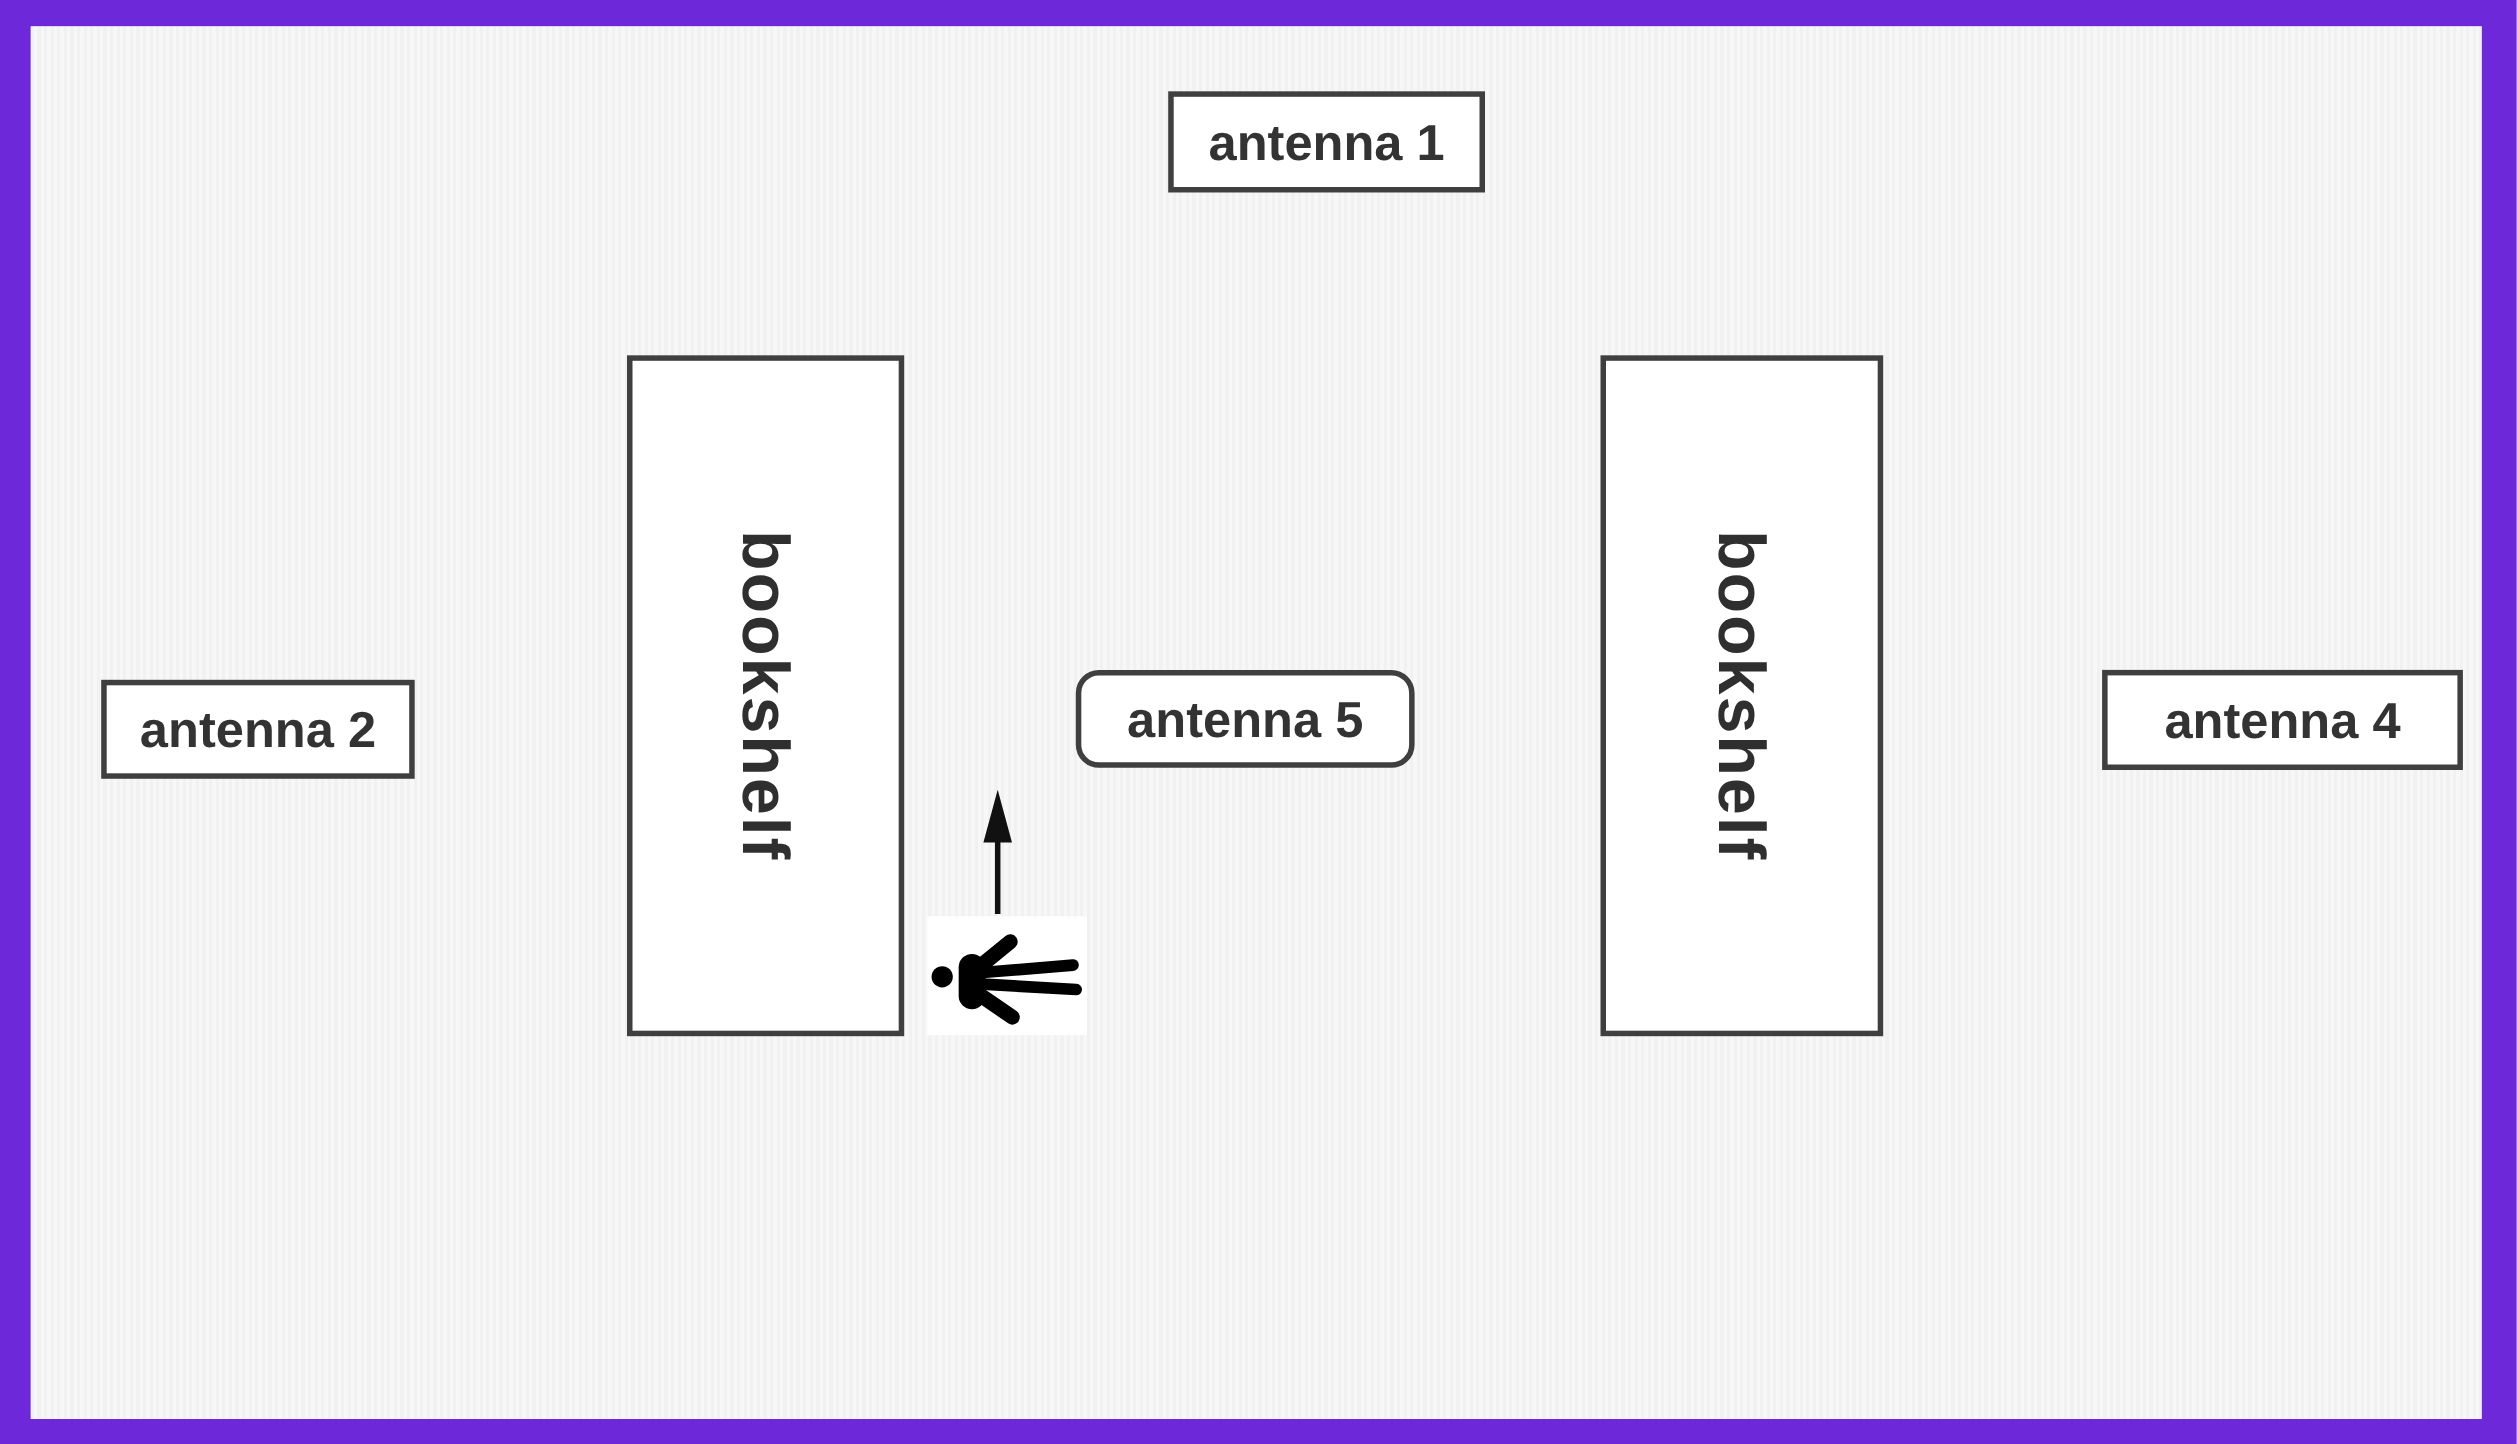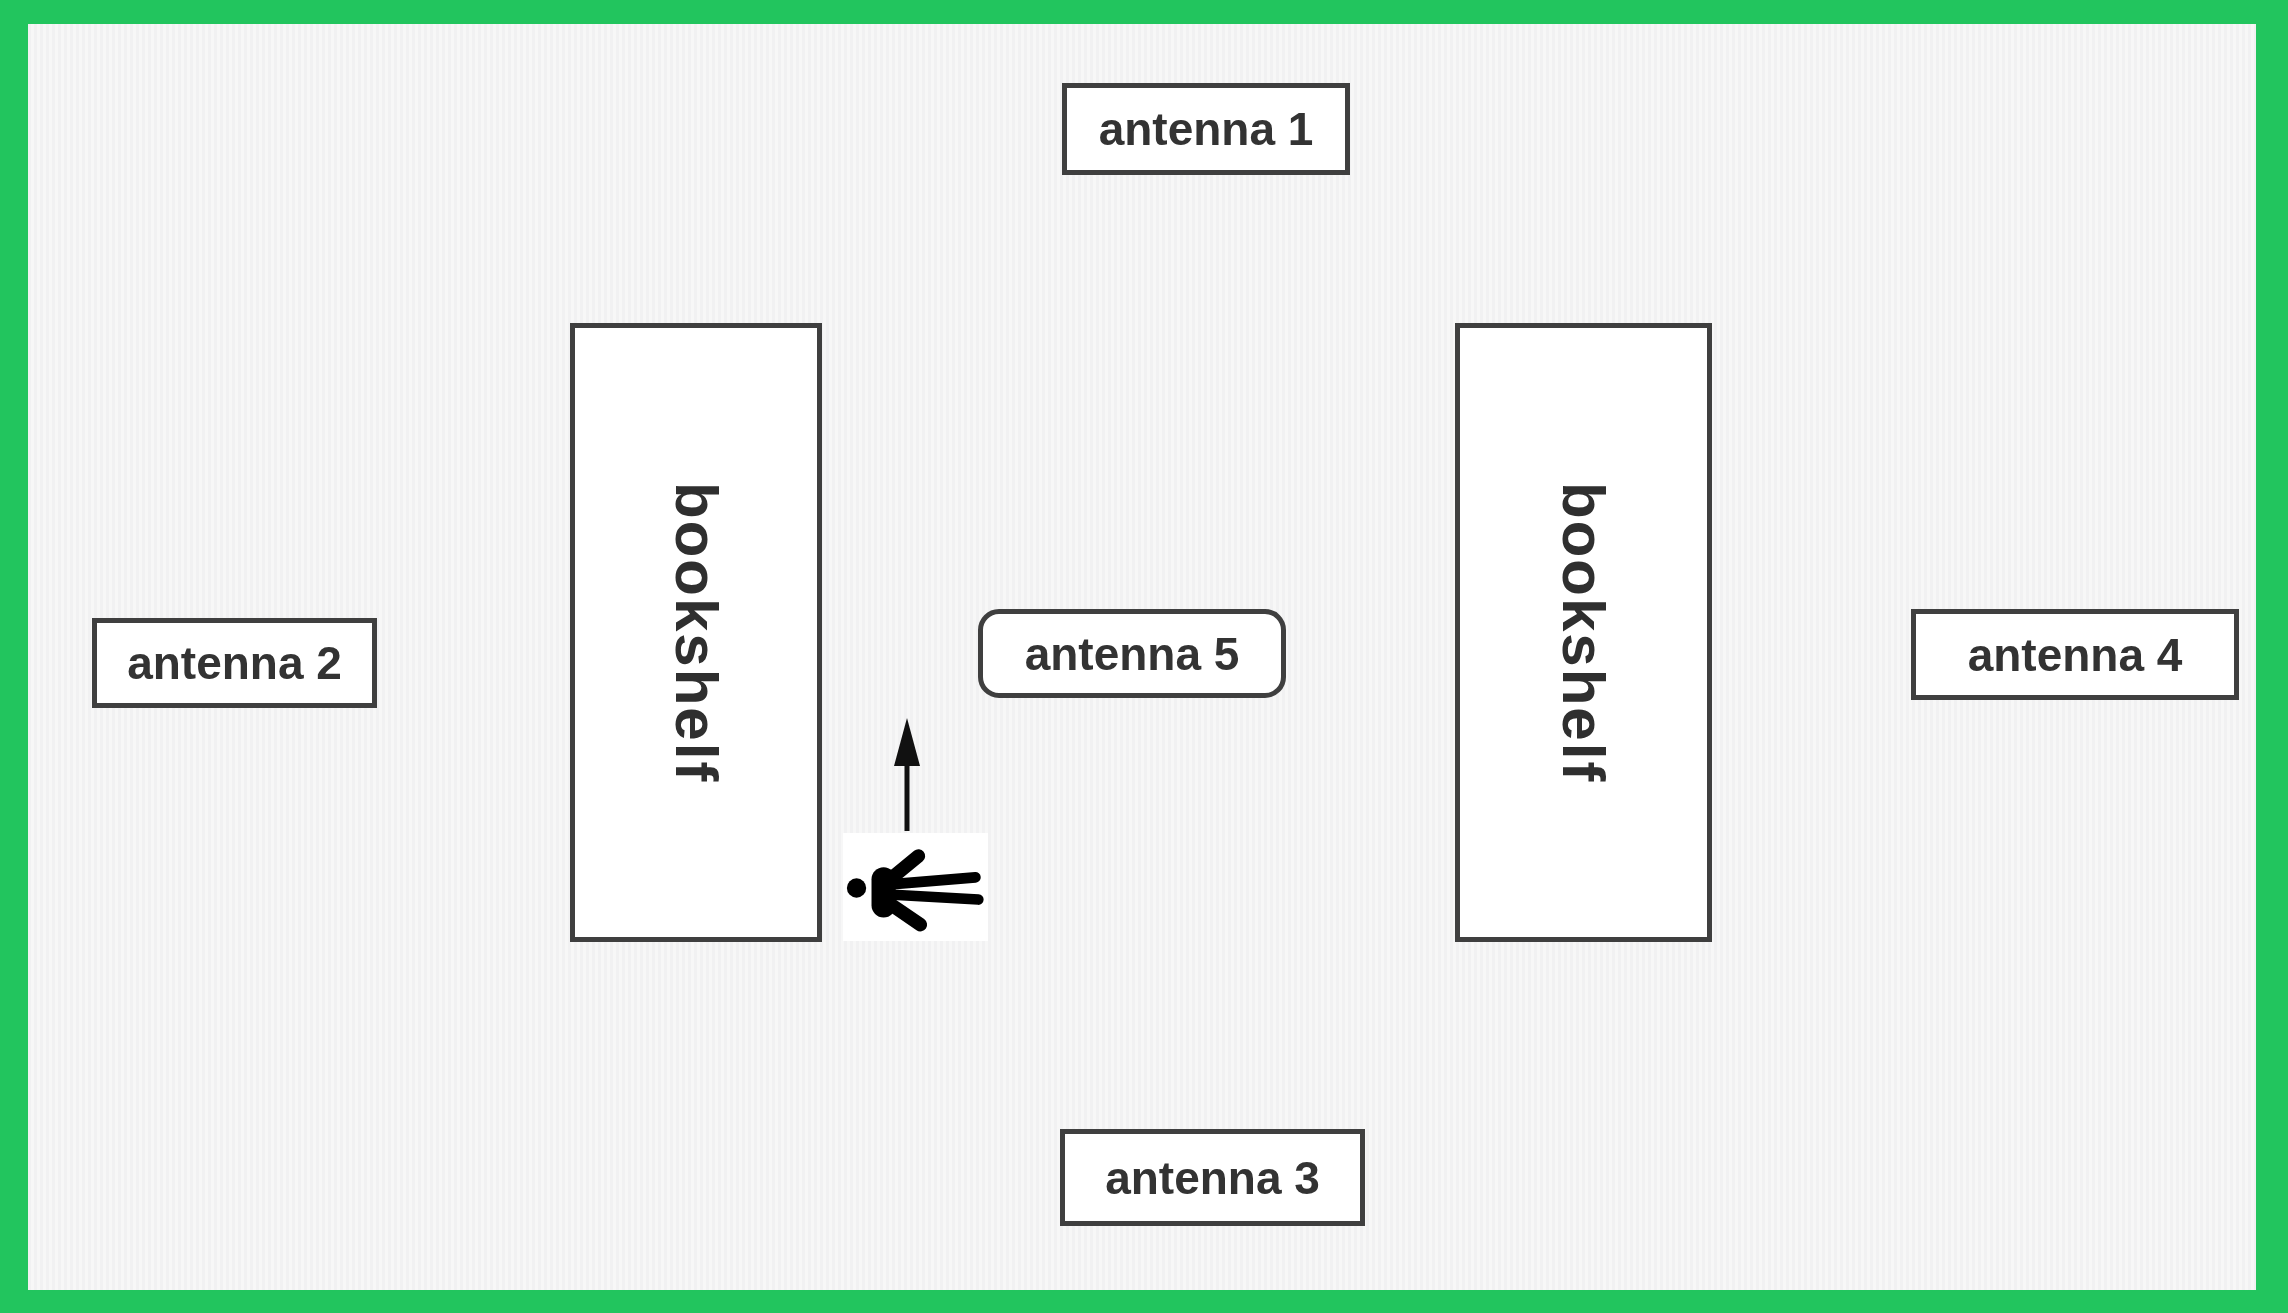--- a/index.html
+++ b/index.html
@@ -3,21 +3,21 @@
 <meta charset="utf-8">
 <style>
   * { margin: 0; padding: 0; box-sizing: border-box; }
   html, body { background: #ffffff; }
   body { font-family: "Liberation Sans", sans-serif; }
 
   .canvas {
     position: relative;
     width: 2288px;
     height: 1313px;
-    background: #22c55e;
+    background: #6d28d9;
     overflow: hidden;
   }
 
   .room {
     position: absolute;
     left: 28px;
     top: 24px;
     width: 2228px;
     height: 1266px;
     background-color: #f4f4f4;
@@ -96,23 +96,20 @@
   <div class="room"></div>
 
   <div class="label-box" id="antenna-1">
     <span>antenna 1</span>
   </div>
 
   <div class="label-box" id="antenna-2">
     <span>antenna 2</span>
   </div>
 
-  <div class="label-box" id="antenna-3">
-    <span>antenna 3</span>
-  </div>
 
   <div class="label-box" id="antenna-4">
     <span>antenna 4</span>
   </div>
 
   <div class="label-box" id="antenna-5">
     <span>antenna 5</span>
   </div>
 
   <div class="bookshelf" id="bookshelf-left">

